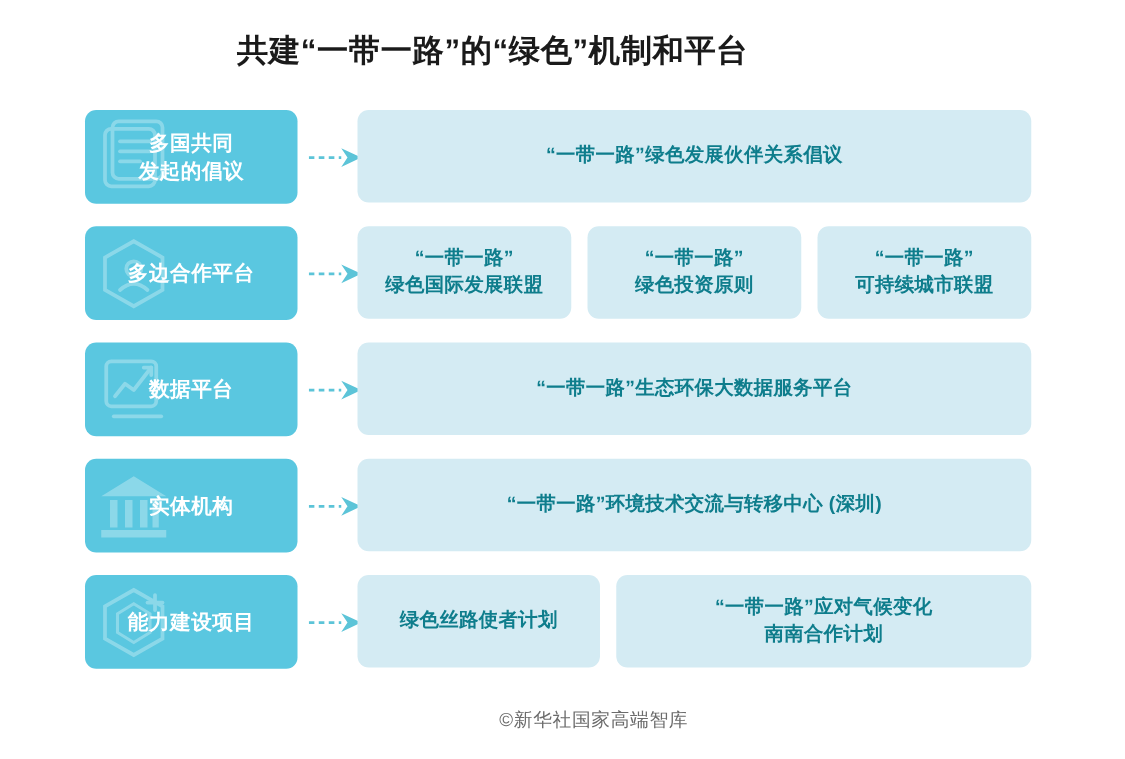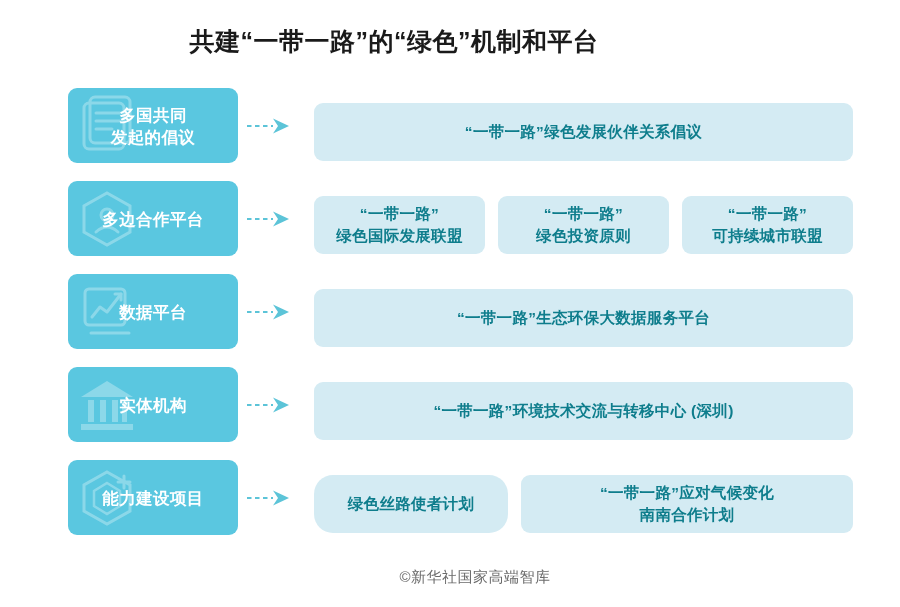--- a/index.html
+++ b/index.html
@@ -97,27 +97,26 @@
     top: 50%;
     transform: translateY(-50%);
     width: 44px;
     height: 16px;
   }
   .arrow svg { display: block; }
 
   
   .content {
     position: absolute;
-    left: 314px;
+    left: 286px;
     top: 0;
     width: 539px;
-    height: 58px;
+    height: 74px;
     display: flex;
     gap: 13px;
-    margin-top: 15px;
   }
   .card {
     background: #d4ebf3;
     border-radius: 9px;
     display: flex;
     align-items: center;
     justify-content: center;
     box-sizing: border-box;
     padding: 4px 8px;
   }
@@ -127,21 +126,21 @@
     font-weight: bold;
     line-height: 22px;
     text-align: center;
     letter-spacing: 0.3px;
     white-space: pre-line;
   }
 
   
   .w-full { flex: 1 1 auto; }
   .w-third { flex: 1 1 0; align-items: center; }
-  .w-r5a { flex: 0 0 194px; border-radius: 19px; }
+  .w-r5a { flex: 0 0 194px; }
   .w-r5b { flex: 1 1 auto; justify-content: center; }
 
   
   .footer {
     position: absolute;
     left: 0;
     bottom: 20px;
     width: 900px;
     text-align: center;
     font-size: 15px;

